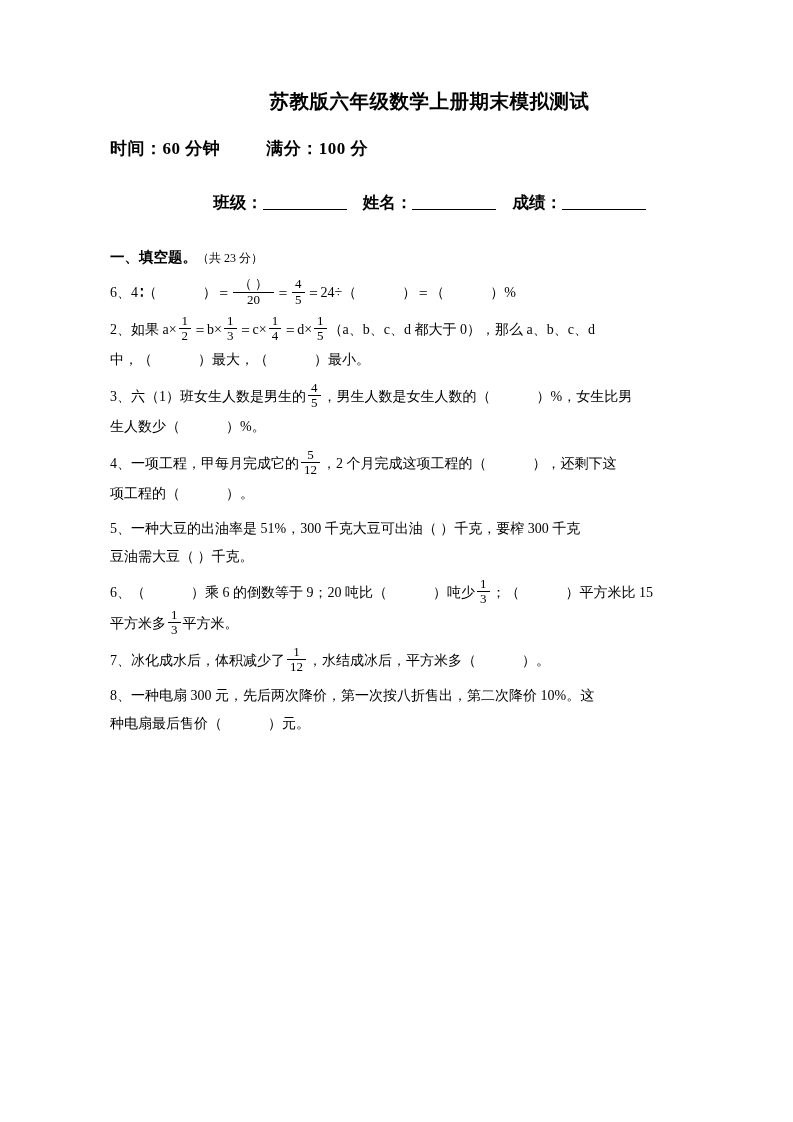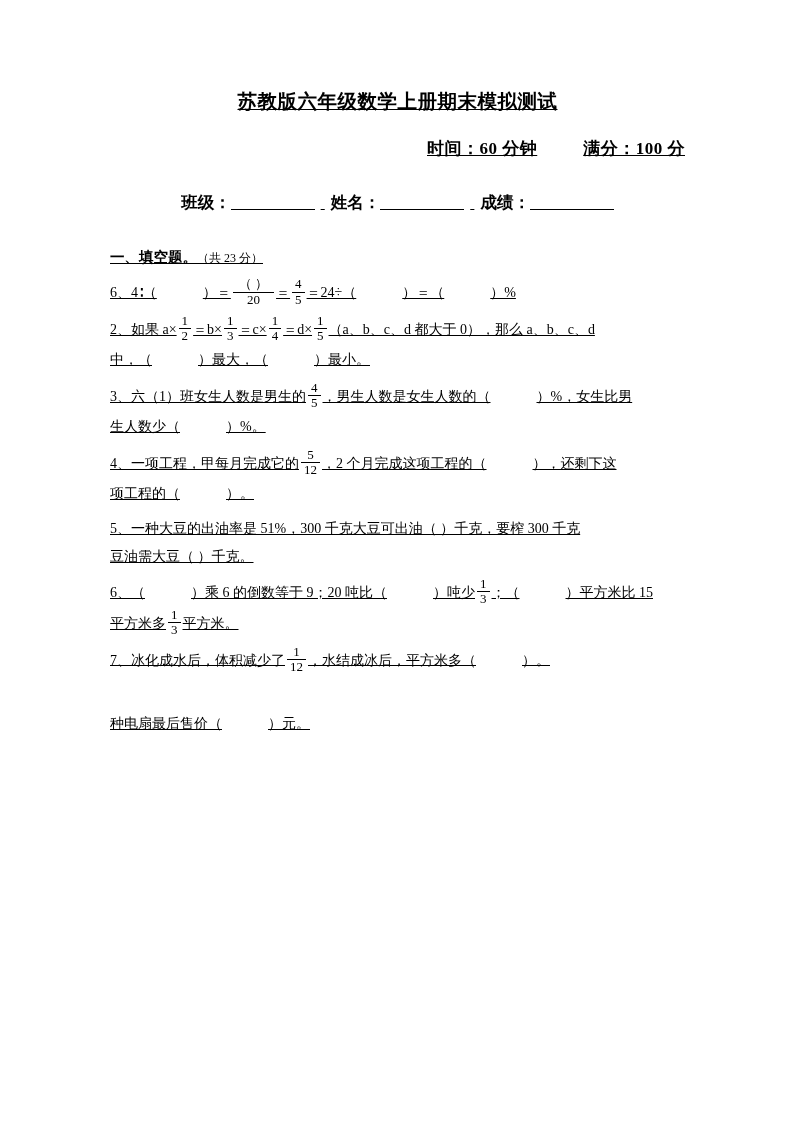--- a/index.html
+++ b/index.html
@@ -14,32 +14,31 @@
     color: #000;
     position: relative;
     overflow: hidden;
   }
   .page {
     position: absolute;
     left: 0; top: 0;
     width: 793px;
     height: 1122px;
     box-sizing: border-box;
-    padding: 88px 108px 40px 110px;
-    text-decoration: underline;
+    padding: 88px 44px 40px 110px;
   }
   .doc-title {
     text-align: center;
     font-size: 19.5px;
     font-weight: bold;
     letter-spacing: 0.5px;
     margin: 0 0 22px 0;
   }
   .doc-subtitle {
-    text-align: right;
+    text-align: left;
     font-size: 17px;
     font-weight: bold;
     margin: 3px 0 20px 0;
     letter-spacing: 0.5px;
   }
   .doc-subtitle .gap {
     display: inline-block;
     width: 46px;
   }
   .info-line {
@@ -150,19 +149,19 @@
   <p class="q">
     <span>6、（</span><span class="paren"></span><span>）乘 6 的倒数等于 9；20 吨比（</span><span class="paren"></span><span>）吨少</span><span class="frac"><span class="num">1</span><span class="den">3</span></span><span>；（</span><span class="paren"></span><span>）平方米比 15</span><br>
     <span>平方米多</span><span class="frac"><span class="num">1</span><span class="den">3</span></span><span>平方米。</span>
   </p>
 
   <p class="q">
     <span>7、冰化成水后，体积减少了</span><span class="frac"><span class="num">1</span><span class="den">12</span></span><span>，水结成冰后，平方米多（</span><span class="paren"></span><span>）。</span>
   </p>
 
   <p class="q tight">
-    <br>
+    <span>8、一种电扇 300 元，先后两次降价，第一次按八折售出，第二次降价 10%。这</span><br>
     <span>种电扇最后售价（</span><span class="paren"></span><span>）元。</span>
   </p>
 
 
 
 </div>
 
 </body></html>

